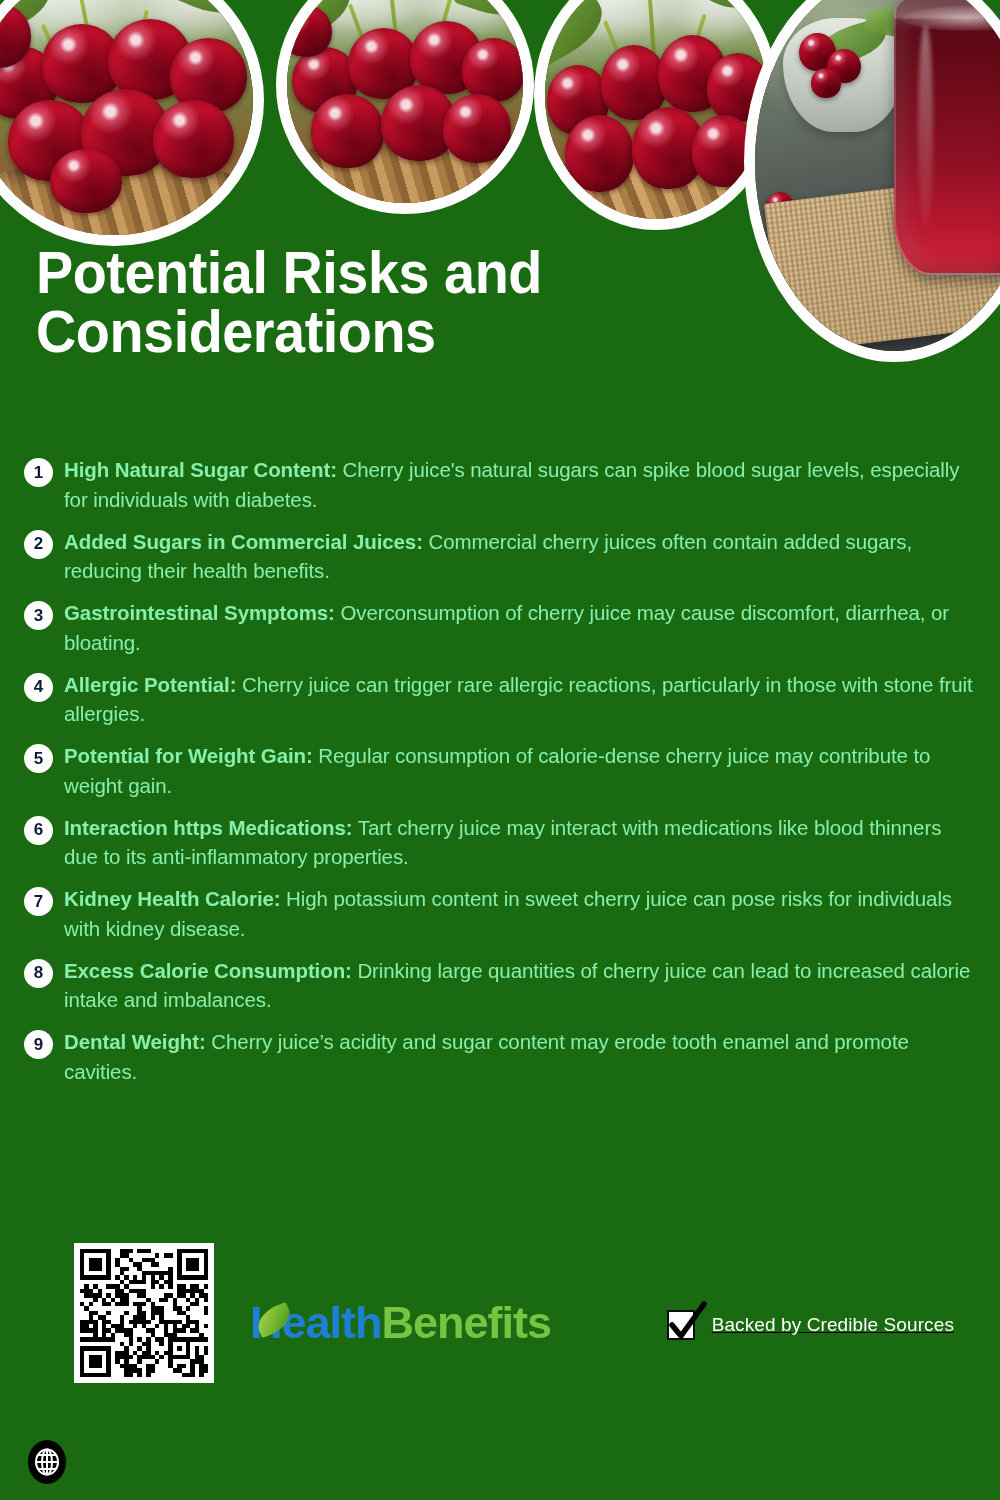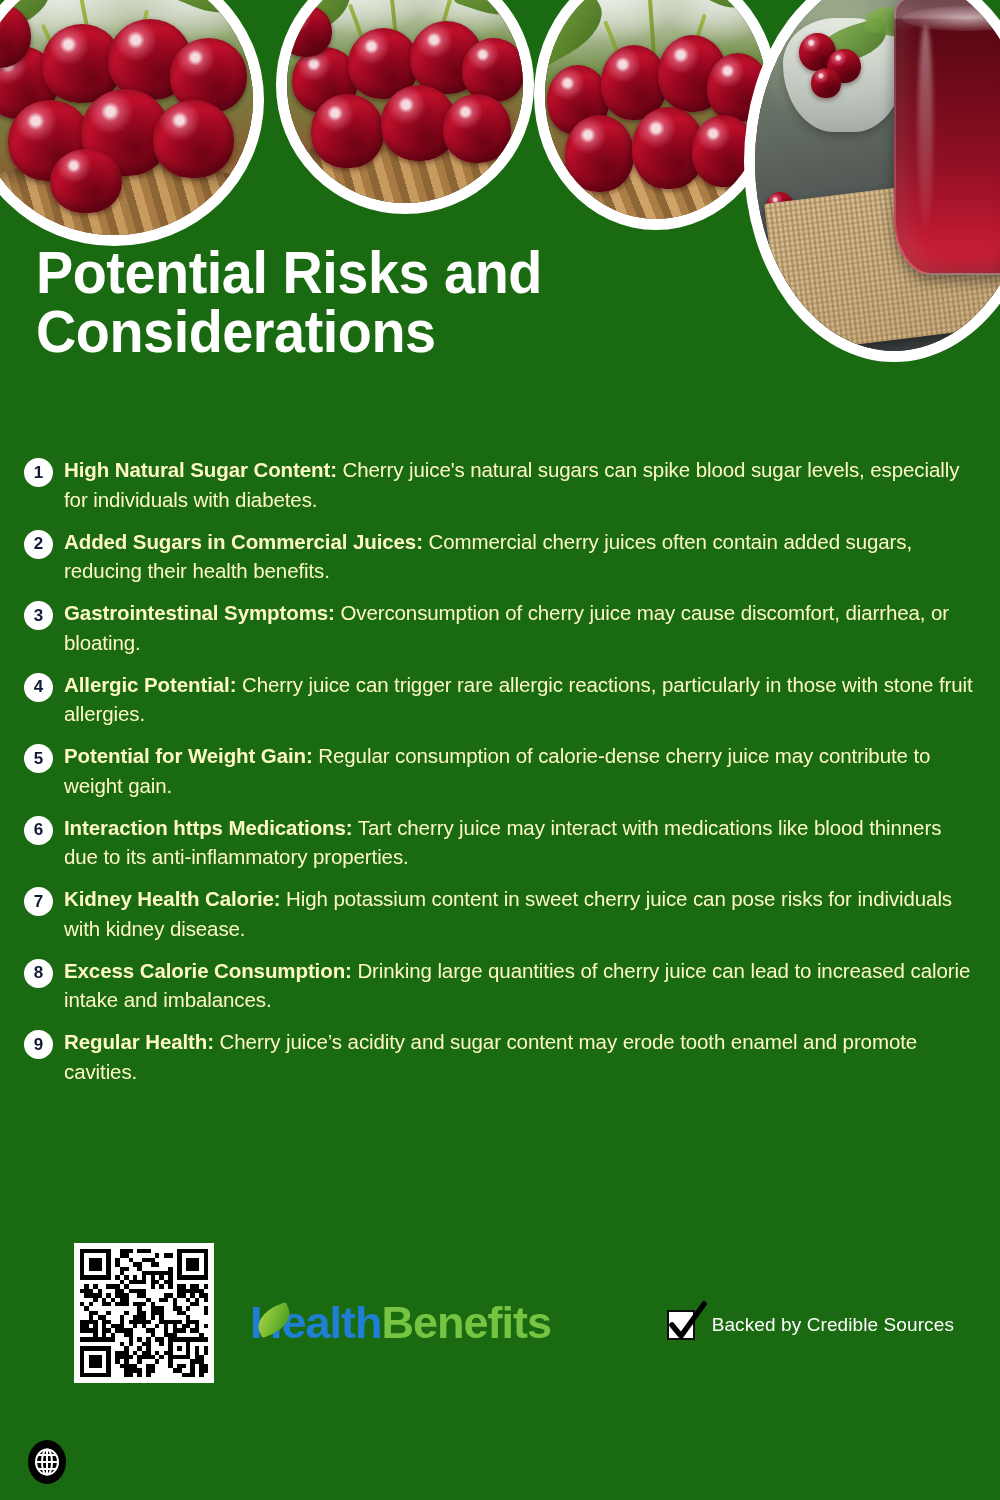--- a/index.html
+++ b/index.html
@@ -157,21 +157,21 @@
     color:#121a3a;
     font-size:17px;
     font-weight:bold;
     display:flex;
     align-items:center;
     justify-content:center;
     margin-top:3px;
     margin-right:11px;
   }
   .txt {
-    color:#fef9c3;
+    color:#86efac;
     font-size:20.5px;
     line-height:1.44;
     letter-spacing:-0.1px;
   }
   .txt b { font-weight:bold; }
 
   
   .qr {
     position:absolute;
     left:74px; top:1243px;
@@ -218,20 +218,21 @@
     letter-spacing:7px;
     text-align:right;
     margin-top:-2px;
     padding-right:6px;
   }
 
   .badges {
     position:absolute;
     right:46px; top:1310px;
     z-index:5;
+    text-decoration:underline;
   }
   .badge {
     display:flex;
     align-items:center;
     margin-bottom:16px;
   }
   .chk {
     position:relative;
     width:28px; height:30px;
     background:#fff;
@@ -391,21 +392,21 @@
     <div class="txt"><b>Kidney Health Calorie:</b><span> High potassium content in sweet cherry juice can pose risks for individuals with kidney disease.</span></div>
   </div>
 
   <div class="item">
     <div class="num">8</div>
     <div class="txt"><b>Excess Calorie Consumption:</b><span> Drinking large quantities of cherry juice can lead to increased calorie intake and imbalances.</span></div>
   </div>
 
   <div class="item">
     <div class="num">9</div>
-    <div class="txt"><b>Regular Health:</b><span> Cherry juice’s acidity and sugar content may erode tooth enamel and promote cavities.</span></div>
+    <div class="txt"><b>Dental Weight:</b><span> Cherry juice’s acidity and sugar content may erode tooth enamel and promote cavities.</span></div>
   </div>
 
 </div>
 
 <div class="qr">
   <div class="qr-grid" id="qrgrid">
       <i></i>
       <i></i>
       <i></i>
       <i></i>

